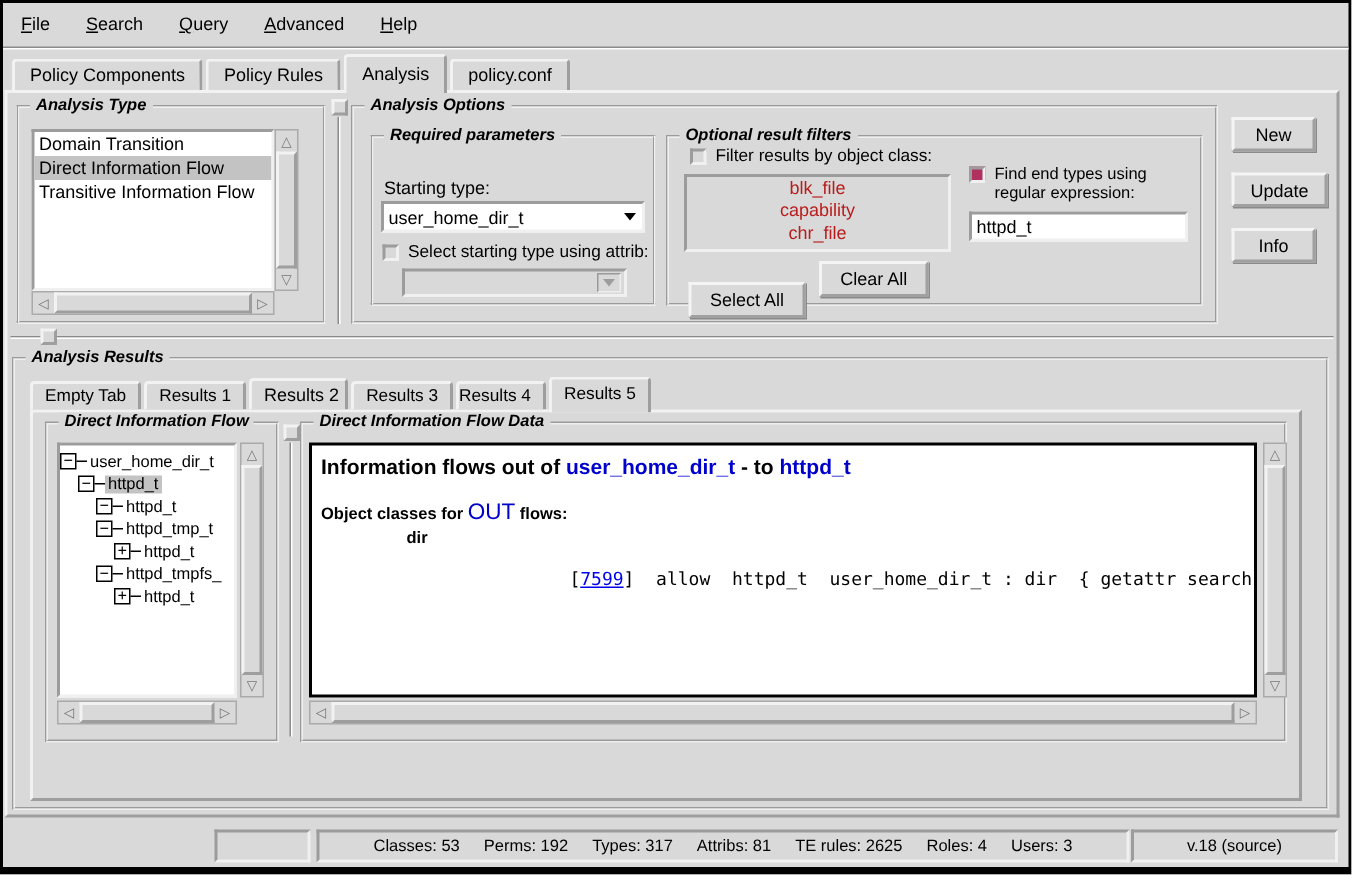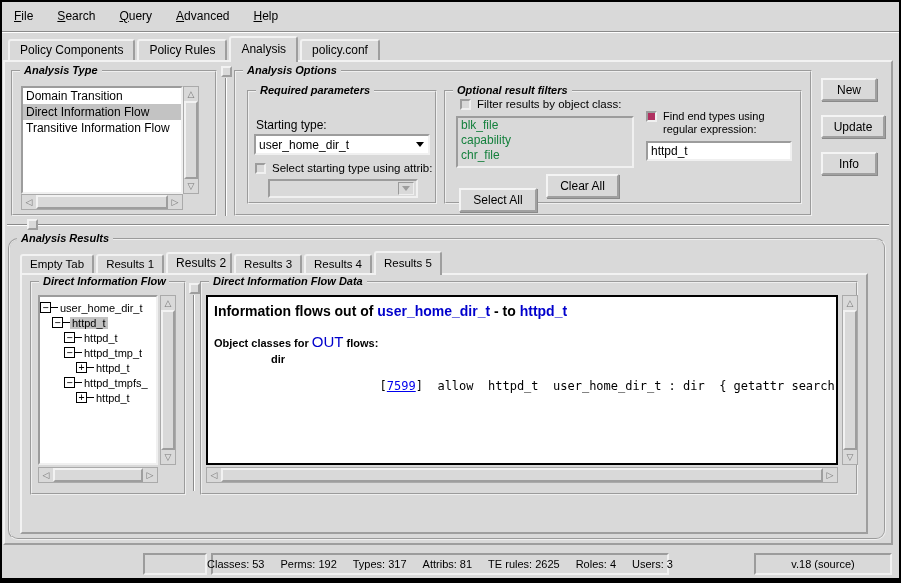--- a/index.html
+++ b/index.html
@@ -31,21 +31,21 @@
   
   .frame { position:absolute; border:2px groove #efefef; }
   .frame-label { position:absolute; top:-8px; left:7px; background:#d9d9d9; padding:0 4px;
                  font-weight:bold; font-style:italic; font-size:11px; white-space:nowrap; }
 
   
   .white-list { background:#fff; border:2px inset #f0f0f0; overflow:hidden; }
   .list-item { font-size:12px; padding:0 3px; white-space:nowrap; line-height:16px; }
   .list-item.selected { background:#c3c3c3; }
   .gray-list { background:#d9d9d9; border:2px inset #f0f0f0; overflow:hidden; }
-  .gray-list .list-item { color:#15803d; line-height:15px; }
+  .gray-list .list-item { color:#b91c1c; line-height:15px;text-align:center; }
 
   
   .vscroll { position:absolute; width:16px; background:#d9d9d9; border:1px solid #aaa; display:flex; flex-direction:column; }
   .hscroll { position:absolute; height:16px; background:#d9d9d9; border:1px solid #aaa; display:flex; flex-direction:row; }
   .sb-arrow { flex:0 0 14px; display:flex; align-items:center; justify-content:center; font-size:9px; color:#777; line-height:1; }
   .sb-thumb { flex:1 1 auto; background:#d9d9d9; border:2px outset #f2f2f2; }
 
   
   .checkrow { display:flex; align-items:flex-start; }
   .checkbox { width:11px; height:11px; flex:0 0 11px; background:#d9d9d9; border:2px inset #f0f0f0; margin-right:6px; margin-top:1px; }
@@ -182,29 +182,29 @@
         </div>
       </div>
 
       <div class="btn" style="position:absolute; left:816px; top:16px; width:56px; height:23px;">New</div>
       <div class="btn" style="position:absolute; left:816px; top:53px; width:64px; height:23px;">Update</div>
       <div class="btn" style="position:absolute; left:816px; top:90px; width:56px; height:23px;">Info</div>
 
       <div class="hline-groove" style="left:2px; top:162px; right:2px;"></div>
       <div class="sash-handle" style="left:22px; top:157px;"></div>
 
-      <div class="frame" style="left:3px; top:176px; width:878px; height:302px;border-radius:10px;">
+      <div class="frame" style="left:3px; top:176px; width:878px; height:302px;">
         <span class="frame-label">Analysis Results</span>
 
         <div class="tabbar" style="left:10px; top:8px; height:27px;">
           <span class="tab" style="font-size:11.5px; padding-left:8px; padding-right:8px;">Empty Tab</span>
             <span class="tab" style="font-size:11.5px; padding-left:8px; padding-right:8px;">Results 1</span>
             <span class="tab" style="font-size:12px; padding-left:8px; padding-right:4px;">Results 2</span>
             <span class="tab" style="font-size:11.5px; padding-left:8px; padding-right:8px;">Results 3</span>
-            <span class="tab" style="font-size:11.5px; padding-left:8px; padding-right:8px;">Results 4</span>
+            <span class="tab" style="font-size:11.5px; padding-left:0; padding-right:8px;">Results 4</span>
             <span class="tab selected" style="font-size:11.5px; padding-left:8px; padding-right:8px;">Results 5</span>
         </div>
 
         <div class="raised" style="position:absolute; left:10px; top:33px; width:848px; height:261px;">
 
           <div class="frame" style="left:8px; top:6px; width:156px; height:214px;">
             <span class="frame-label" style="max-width:130px; overflow:hidden;">Direct Information Flow T</span>
             <div class="white-list" style="position:absolute; left:6px; top:12px; width:120px; height:170px; padding-top:3px;">
 
                 <div class="tree-row minus" style="margin-left: 0px;">
@@ -290,21 +290,21 @@
               <div class="sb-arrow">▷</div>
             </div>
           </div>
 
         </div>
       </div>
     </div>
 
     <div class="statusbar">
       <div class="status-box" style="left:141px; width:64px;"></div>
-      <div class="status-box stats" style="left:209px; width:458px;">
+      <div class="status-box stats" style="left:209px; width:542px;">
         <span>Classes: 53</span>
           <span>Perms: 192</span>
           <span>Types: 317</span>
           <span>Attribs: 81</span>
           <span>TE rules: 2625</span>
           <span>Roles: 4</span>
           <span>Users: 3</span>
       </div>
       <div class="status-box" style="left:752px; width:138px;">v.18 (source)</div>
     </div>

